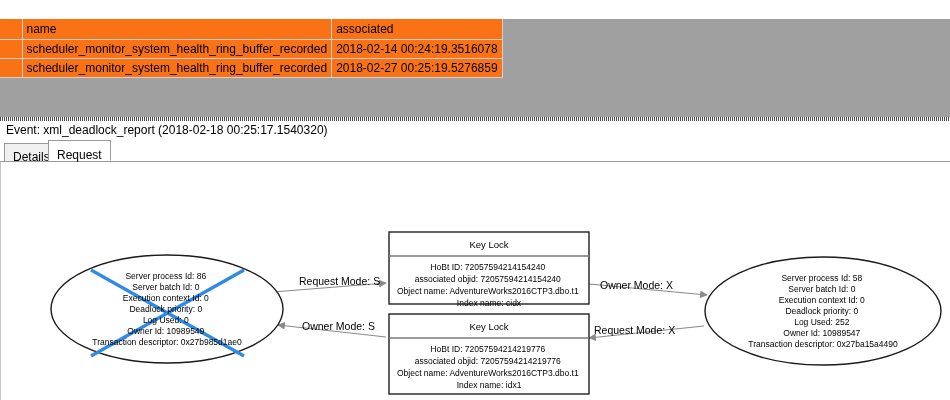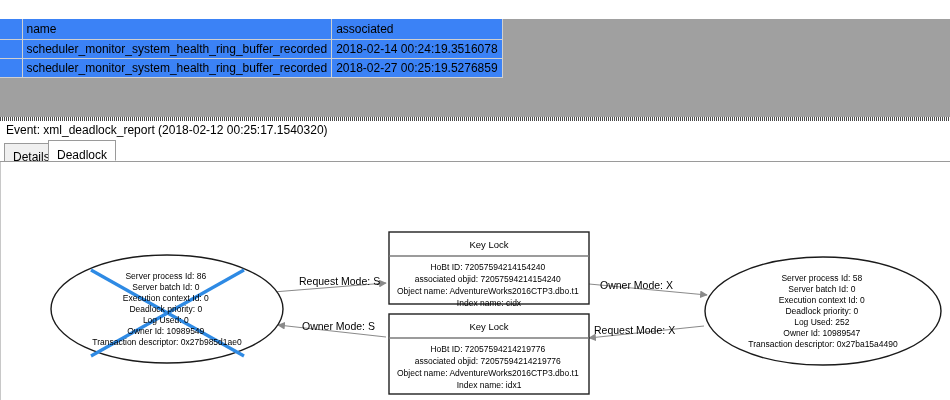--- a/index.html
+++ b/index.html
@@ -56,21 +56,21 @@
   table.grid th, table.grid td {
     border-right: 1px solid #d0d0d0;
     border-bottom: 1px solid #d0d0d0;
     height: 19px;
     padding: 0 4px;
     font-size: 12px;
     font-weight: normal;
     text-align: left;
     white-space: nowrap;
     overflow: hidden;
-    background: #3b82f6;
+    background: #f97316;
     box-sizing: border-box;
   }
   table.grid thead th { height: 20px; }
   table.grid th.sel-head, table.grid td.sel-cell {
     padding: 0;
     text-align: center;
   }
   tr.selected td { background: #2a8ae4; color: #ffffff; }
   tr.selected td.sel-cell { background: #a8d3f5; }
   td.sel-cell .rowptr {
@@ -192,26 +192,26 @@
           <td>2018-02-27 00:25:19.5276859</td>
         </tr>
       </tbody>
     </table>
   </div>
 
   <div id="grid-hscroll"></div>
 </div>
 
 <div id="event-header">
-  <span>Event: xml_deadlock_report (2018-02-12 00:25:17.1540320)</span>
+  <span>Event: xml_deadlock_report (2018-02-18 00:25:17.1540320)</span>
 </div>
 
 <div id="tabstrip">
   <div class="tab tab-details">Details</div>
-  <div class="tab tab-deadlock">Deadlock</div>
+  <div class="tab tab-deadlock">Request</div>
 </div>
 
 <div id="deadlock-canvas">
   <svg id="graph-svg" width="950" height="238" viewBox="0 0 950 238">
     <defs>
       <marker id="arrow" viewBox="0 0 10 10" refX="9" refY="5" markerWidth="7" markerHeight="7" orient="auto-start-reverse">
         <path d="M 0 0 L 10 5 L 0 10 z" fill="#8a8a8a"></path>
       </marker>
     </defs>
 

